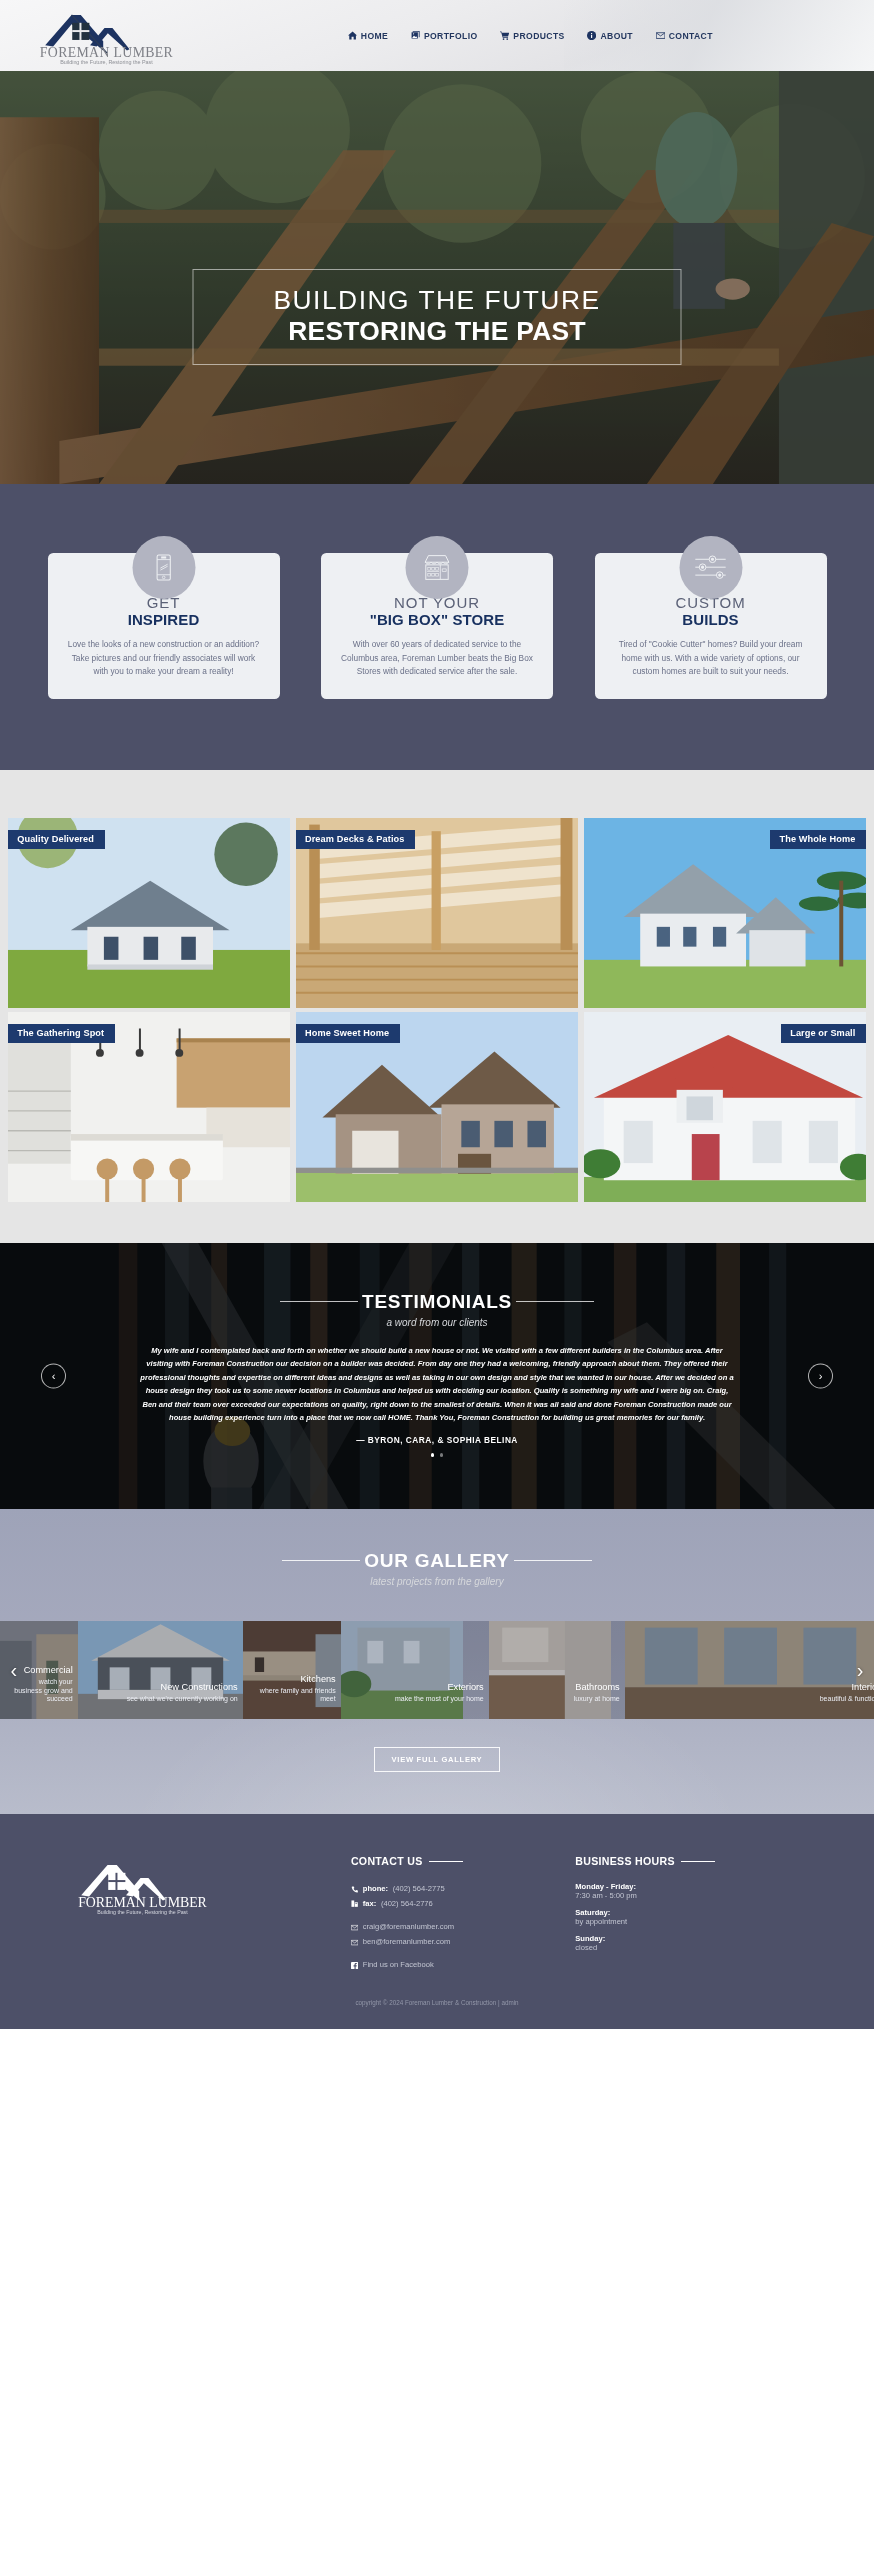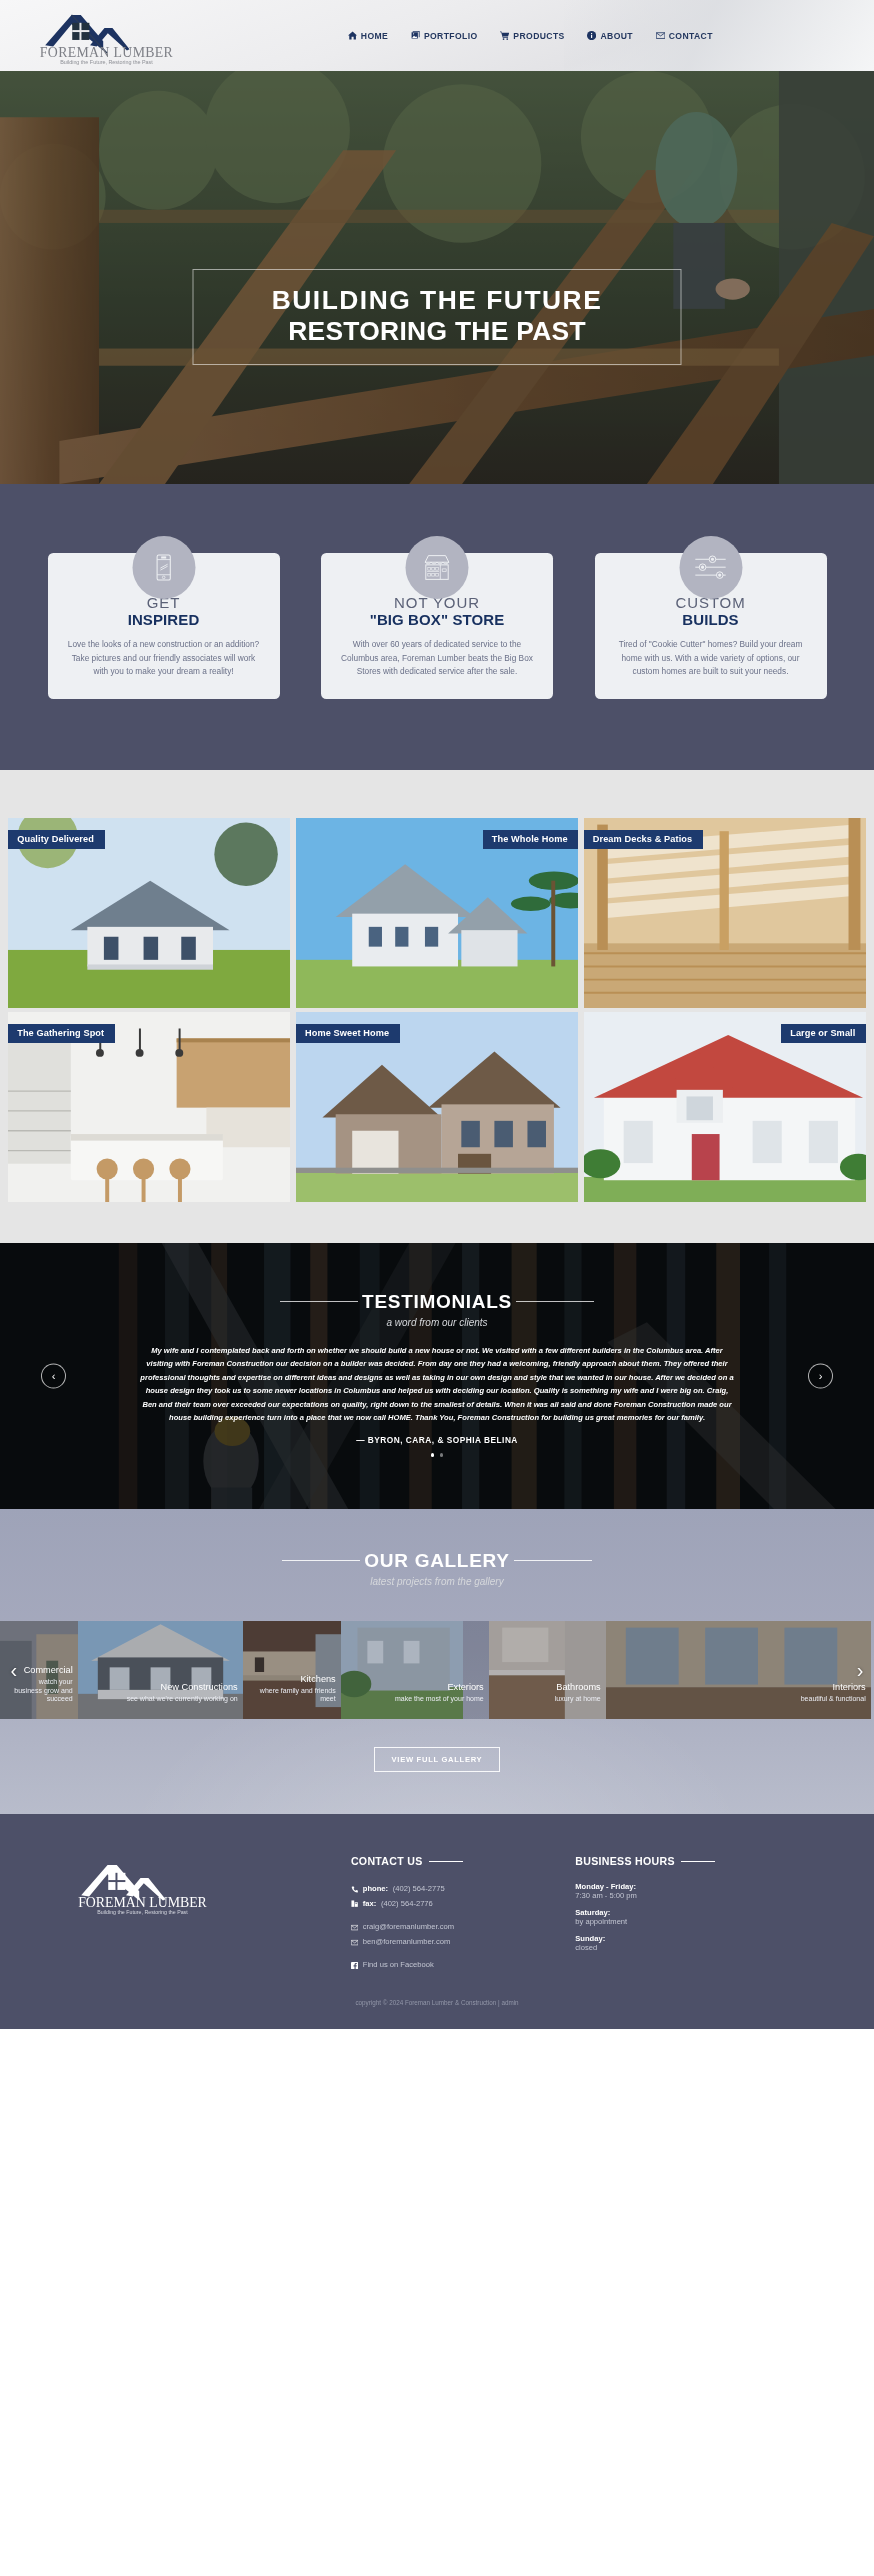--- a/index.html
+++ b/index.html
@@ -58,21 +58,21 @@
   .hero-overlay { position:absolute; inset:0; background: rgba(30,26,22,.42); }
   .hero-box {
     position: absolute;
     left: 50%; top: 198px; transform: translateX(-50%);
     border: 1.3px solid rgba(255,255,255,.55);
     padding: 14.5px 30px 17px;
     text-align: center;
     width: 489px;
   }
   .hero-l1 {
-    font-size: 26.4px; letter-spacing: 1.5px; color:#fff; font-weight: 700;
+    font-size: 26.4px; letter-spacing: 1.5px; color:#fff; font-weight: 400;
     line-height: 1.18;
   }
   .hero-l2 {
     font-size: 26.4px; letter-spacing: 0.3px; color:#fff; font-weight: 800;
     line-height: 1.18;
   }
 
   
   .features {
     background: #4d5068;
@@ -421,41 +421,20 @@
         <polygon points="95,170 215,95 335,170" fill="#6f7f8e"></polygon>
         <rect x="120" y="165" width="190" height="60" fill="#e8eaec"></rect>
         <rect x="145" y="180" width="22" height="35" fill="#3d5068"></rect>
         <rect x="205" y="180" width="22" height="35" fill="#3d5068"></rect>
         <rect x="262" y="180" width="22" height="35" fill="#3d5068"></rect>
         <rect x="120" y="222" width="190" height="8" fill="#cfd3d8"></rect>
       </svg>
       <div class="tile-label">Quality Delivered</div>
     </div>
 
-    <div class="tile right">
-      <svg class="tile-img" width="289" height="190" viewBox="0 0 437 288" preserveAspectRatio="none">
-        <rect width="437" height="288" fill="#6cb4e4"></rect>
-        <rect y="215" width="437" height="73" fill="#8fb85a"></rect>
-        <polygon points="60,150 165,70 270,150" fill="#93a0aa"></polygon>
-        <rect x="85" y="145" width="160" height="80" fill="#e9ecef"></rect>
-        <polygon points="230,175 290,120 350,175" fill="#93a0aa"></polygon>
-        <rect x="250" y="170" width="85" height="55" fill="#dfe3e7"></rect>
-        <rect x="110" y="165" width="20" height="30" fill="#4a6380"></rect>
-        <rect x="150" y="165" width="20" height="30" fill="#4a6380"></rect>
-        <rect x="195" y="165" width="20" height="30" fill="#4a6380"></rect>
-        <g fill="#2f6b3a">
-          <ellipse cx="390" cy="95" rx="38" ry="14"></ellipse>
-            <ellipse cx="415" cy="125" rx="32" ry="12"></ellipse>
-          <rect x="386" y="95" width="6" height="130" fill="#6b5334"></rect>
-          <ellipse cx="355" cy="130" rx="30" ry="11"></ellipse>
-        </g>
-      </svg>
-      <div class="tile-label">The Whole Home</div>
-    </div>
-
     <div class="tile">
       <svg class="tile-img" width="289" height="190" viewBox="0 0 437 288" preserveAspectRatio="none">
         <rect width="437" height="288" fill="#e0c79d"></rect>
         <rect y="190" width="437" height="98" fill="#c9a876"></rect>
         <g stroke="#b98f55" stroke-width="3">
           <line x1="0" y1="205" x2="437" y2="205"></line>
             <line x1="0" y1="225" x2="437" y2="225"></line>
           <line x1="0" y1="245" x2="437" y2="245"></line>
             <line x1="0" y1="265" x2="437" y2="265"></line>
         </g>
@@ -463,20 +442,41 @@
           <polygon points="30,40 410,10 410,30 30,62"></polygon>
           <polygon points="30,70 410,40 410,58 30,92"></polygon>
           <polygon points="30,100 410,70 410,88 30,122"></polygon>
           <polygon points="30,130 410,100 410,118 30,152"></polygon>
         </g>
         <rect x="20" y="10" width="16" height="190" fill="#b98f55"></rect>
         <rect x="400" y="0" width="18" height="200" fill="#b98f55"></rect>
         <rect x="205" y="20" width="14" height="180" fill="#c9a063"></rect>
       </svg>
       <div class="tile-label">Dream Decks &amp; Patios</div>
+    </div>
+
+    <div class="tile right">
+      <svg class="tile-img" width="289" height="190" viewBox="0 0 437 288" preserveAspectRatio="none">
+        <rect width="437" height="288" fill="#6cb4e4"></rect>
+        <rect y="215" width="437" height="73" fill="#8fb85a"></rect>
+        <polygon points="60,150 165,70 270,150" fill="#93a0aa"></polygon>
+        <rect x="85" y="145" width="160" height="80" fill="#e9ecef"></rect>
+        <polygon points="230,175 290,120 350,175" fill="#93a0aa"></polygon>
+        <rect x="250" y="170" width="85" height="55" fill="#dfe3e7"></rect>
+        <rect x="110" y="165" width="20" height="30" fill="#4a6380"></rect>
+        <rect x="150" y="165" width="20" height="30" fill="#4a6380"></rect>
+        <rect x="195" y="165" width="20" height="30" fill="#4a6380"></rect>
+        <g fill="#2f6b3a">
+          <ellipse cx="390" cy="95" rx="38" ry="14"></ellipse>
+            <ellipse cx="415" cy="125" rx="32" ry="12"></ellipse>
+          <rect x="386" y="95" width="6" height="130" fill="#6b5334"></rect>
+          <ellipse cx="355" cy="130" rx="30" ry="11"></ellipse>
+        </g>
+      </svg>
+      <div class="tile-label">The Whole Home</div>
     </div>
 
     <div class="tile">
       <svg class="tile-img" width="289" height="190" viewBox="0 0 437 288" preserveAspectRatio="none">
         <rect width="437" height="288" fill="#f1f1ef"></rect>
         <rect x="255" y="40" width="182" height="105" fill="#c8a271"></rect>
         <rect x="255" y="40" width="182" height="6" fill="#a9834f"></rect>
         <rect x="300" y="145" width="137" height="60" fill="#e6e2da"></rect>
         <rect x="0" y="45" width="95" height="185" fill="#e0e0dc"></rect>
         <g stroke="#b9b9b4" stroke-width="2" fill="none">
@@ -670,21 +670,21 @@
             <rect x="95" y="30" width="24" height="34" fill="#e6eef5"></rect>
           <ellipse cx="20" cy="95" rx="26" ry="20" fill="#4d7a3a"></ellipse>
         </svg>
         <div class="cslide-shade"></div>
         <div class="cslide-txt">
           <div class="cslide-t">Exteriors</div>
           <div class="cslide-s">make the most of your home</div>
         </div>
       </div>
 
-      <div class="cslide" style="width:117px">
+      <div class="cslide" style="width:136px">
         <svg class="cslide-img" width="122" height="98" preserveAspectRatio="none" viewBox="0 0 185 148">
           <rect width="185" height="148" fill="#d9cfc2"></rect>
             <rect x="0" y="80" width="185" height="68" fill="#8e6f4f"></rect>
           <rect x="0" y="74" width="185" height="8" fill="#efe9e0"></rect>
           <rect x="115" y="0" width="70" height="148" fill="#cfc6ba"></rect>
           <rect x="20" y="10" width="70" height="52" fill="#ece4d7"></rect>
         </svg>
         <div class="cslide-shade"></div>
         <div class="cslide-txt">
           <div class="cslide-t">Bathrooms</div>

